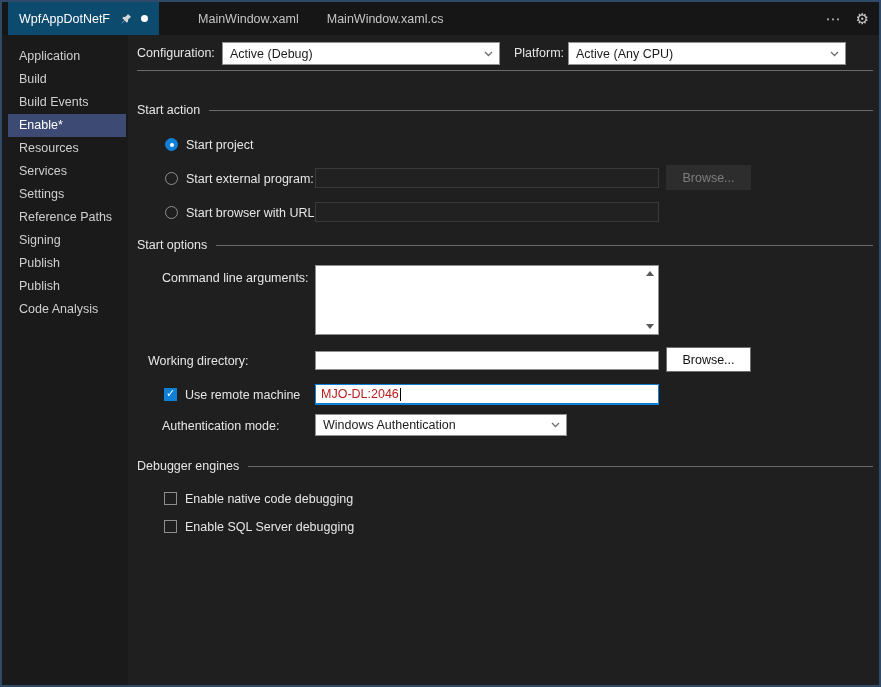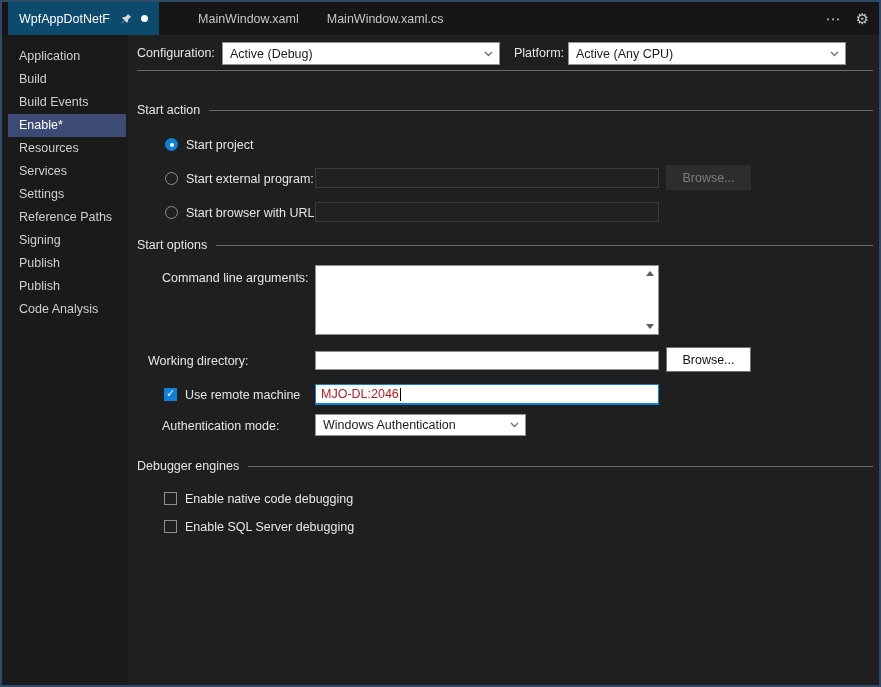--- a/index.html
+++ b/index.html
@@ -188,21 +188,21 @@
       <div class="opt-row" style="left:36px; top:352px;">
         <span class="checkbox checked"></span>
         <span>Use remote machine</span>
       </div>
       <div class="tb focused" style="left:187px; top:349px; width:344px; height:21px;">
         <span>MJO-DL:2046</span>
         <span class="caret"></span>
       </div>
 
       <span class="lbl" style="left:34px; top:384px;">Authentication mode:</span>
-      <div class="combo" style="left:187px; top:379px; width:211px; height:22px;">
+      <div class="combo" style="left:187px; top:379px; width:252px; height:22px;">
         <span>Windows Authentication</span>
         <span class="chev">
           <svg width="9" height="6" viewBox="0 0 9 6">
               <path d="M1 1 L4.5 4.5 L8 1" stroke="#707070" stroke-width="1.3" fill="none"></path>
             </svg>
         </span>
       </div>
 
       <div class="section-hdr" style="left:9px; right:6px; top:424px;">
         <span>Debugger engines</span>

